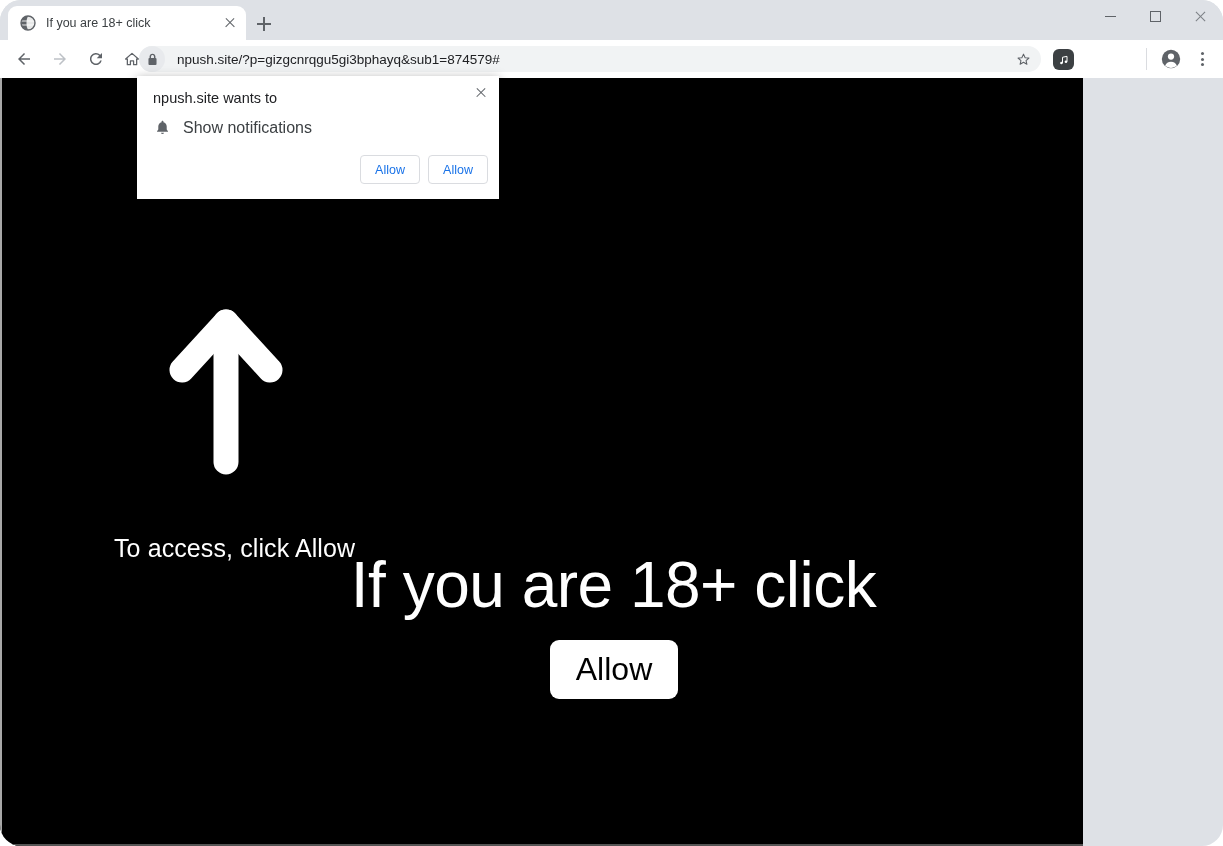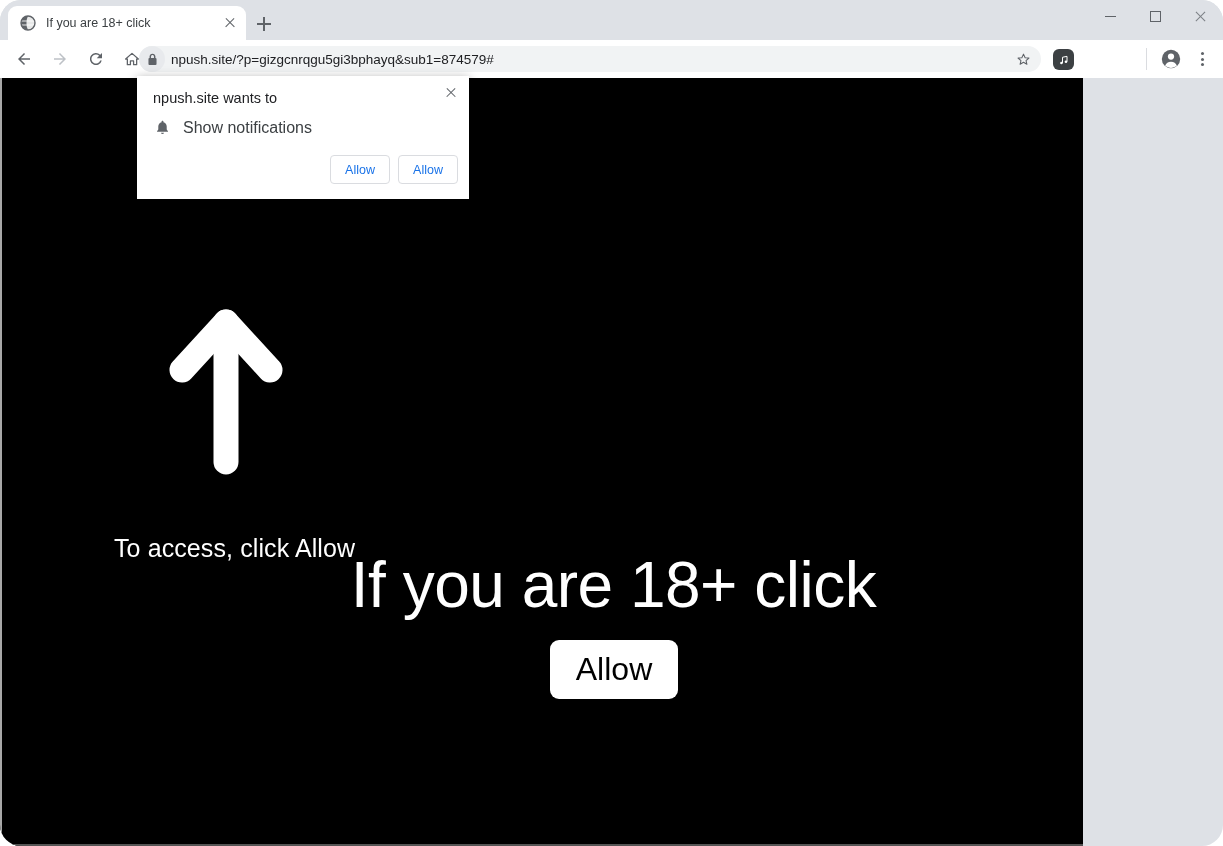--- a/index.html
+++ b/index.html
@@ -172,21 +172,21 @@
     width: 26px;
     height: 26px;
     border-radius: 50%;
     background: #e8eaed;
     display: flex;
     align-items: center;
     justify-content: center;
     flex: 0 0 26px;
   }
   .omnibox-url {
-    margin-left: 6px;
+    margin-left: 12px;
     font-size: 13.5px;
     color: #202124;
     white-space: nowrap;
     overflow: hidden;
     flex: 1 1 auto;
   }
   .omnibox-star {
     flex: 0 0 28px;
     display: flex;
     align-items: center;
@@ -299,21 +299,21 @@
     color: #000000;
     cursor: pointer;
     padding: 0;
   }
 
   
   .perm-dialog {
     position: absolute;
     left: 137px;
     top: 76px;
-    width: 332px;
+    width: 362px;
     height: 123px;
     background: #ffffff;
     box-shadow: 0 2px 10px rgba(0,0,0,0.35);
     box-sizing: border-box;
     z-index: 20;
   }
   .perm-close {
     position: absolute;
     right: 8px;
     top: 6px;

